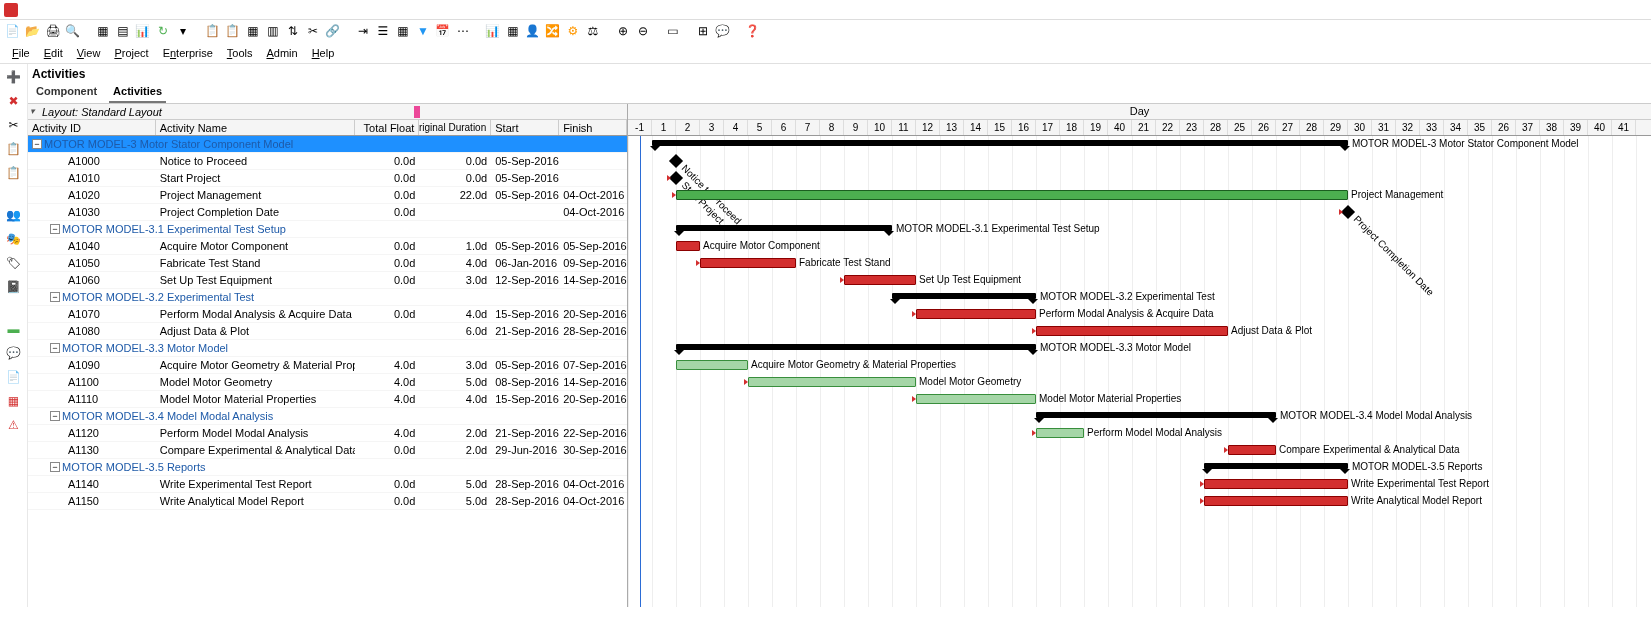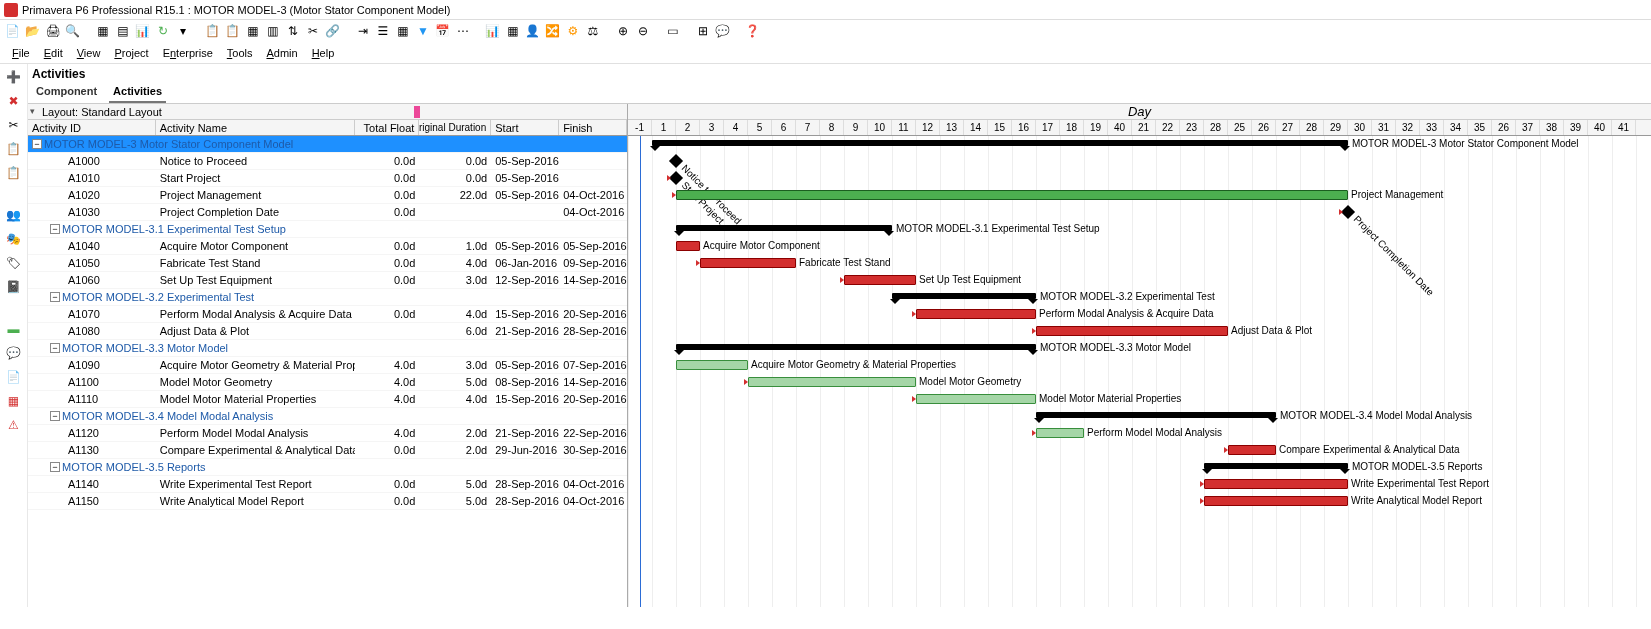--- a/index.html
+++ b/index.html
@@ -19,21 +19,21 @@
 .workspace { flex: 1; display: flex; flex-direction: column; }
 .ws-header { height: 20px; display: flex; align-items: center; padding: 0 4px; }
 .ws-header .title { font-weight: bold; font-size: 12px; }
 .tabs { height: 20px; display: flex; align-items: flex-end; padding: 0 4px; gap: 8px; border-bottom: 1px solid #ccc; }
 .tab { padding: 2px 4px 4px 4px; font-weight: bold; cursor: pointer; border-bottom: 2px solid transparent; }
 .tab.active { border-bottom: 2px solid #777; }
 .tab.inactive { color: #333; }
 .content { flex: 1; display: flex; position: relative; }
 .grid-pane { width: 600px; border-right: 1px solid #aaa; display: flex; flex-direction: column; position: relative; }
 .grid-toprow { height: 16px; background: #f5f5f5; border-bottom: 1px solid #ccc; display: flex; align-items: center; }
-.layout-cell { width: 392px; border-right: 6px solid #ec4899; padding-left: 14px; position: relative; display: flex; align-items: flex-start; }
+.layout-cell { width: 392px; border-right: 6px solid #ec4899; padding-left: 14px; position: relative; display: flex; align-items: flex-start; font-style: italic; }
 .layout-cell::before { content: "▾"; position: absolute; left: 2px; font-size: 9px; color: #555; }
 .filter-cell { flex: 1; padding-left: 4px; margin-top: 48px; }
 .grid-header { height: 16px; background: #f5f5f5; border-bottom: 1px solid #999; display: flex; }
 .gh-cell { border-right: 1px solid #ccc; padding: 1px 4px; display: flex; align-items: center; overflow: hidden; white-space: nowrap; }
 .c-id { width: 128px; }
 .c-name { width: 200px; }
 .c-tf { width: 64px; justify-content: flex-end; }
 .c-od { width: 72px; justify-content: flex-end; }
 .c-st { width: 68px; }
 .c-fn { width: 68px; }
@@ -45,21 +45,21 @@
 .grid-row.sel .expander { color: #000; }
 .cell { overflow: hidden; text-overflow: clip; padding: 0 4px; }
 .cell.id { width: 128px; display: flex; align-items: center; }
 .cell.name { width: 200px; display: flex; align-items: center; }
 .cell.tf { width: 64px; text-align: right; }
 .cell.od { width: 72px; text-align: right; }
 .cell.st { width: 68px; }
 .cell.fn { width: 68px; }
 .gantt-pane { flex: 1; display: flex; flex-direction: column; position: relative; overflow: hidden; }
 .gantt-header { height: 32px; background: #f5f5f5; border-bottom: 1px solid #999; display: flex; flex-direction: column; }
-.gantt-h-top { height: 16px; border-bottom: 1px solid #ccc; display: flex; align-items: center; justify-content: center; font-size: 13px; font-style: italic; }
+.gantt-h-top { height: 16px; border-bottom: 1px solid #ccc; display: flex; align-items: center; justify-content: center; font-size: 11px; }
 .gantt-h-bot { height: 16px; display: flex; }
 .day-cell { width: 24px; border-right: 1px solid #ddd; display: flex; align-items: center; justify-content: center; font-size: 10px; }
 .gantt-body { flex: 1; position: relative; overflow: hidden; }
 .gantt-row { height: 17px; position: relative; }
 .vline { position: absolute; top: 0; bottom: 0; width: 1px; background: #eee; }
 .vline.blue { background: #2b6cd6; width: 1px; z-index: 5; }
 .bar { position: absolute; height: 10px; top: 3px; border-radius: 1px; }
 .bar.red { background: #d32f2f; border: 1px solid #8b0000; }
 .bar.green { background: #4caf50; border: 1px solid #1b5e20; }
 .bar.lgreen { background: #a5d6a7; border: 1px solid #388e3c; }
@@ -71,21 +71,20 @@
 .bar-label { position: absolute; left: calc(100% + 4px); top: -2px; white-space: nowrap; font-size: 10px; color: #000; }
 .arrow-head { position: absolute; width: 0; height: 0; border-top: 3px solid transparent; border-bottom: 3px solid transparent; border-left: 4px solid #d32f2f; }
 
 .ic { font-family: Arial; font-size: 12px; line-height: 1; }
 </style>
 </head>
 <body>
 
 <div class="titlebar">
   <div class="app-icon"></div>
-  <span class="title">Primavera P6 Professional R15.1 : MOTOR MODEL-3 (Motor Stator Component Model)</span>
 </div>
 
 <div class="toolbar1">
   <span class="tb-btn">
       <span class="ic">📄</span>
     </span>
   <span class="tb-btn">
       <span class="ic">📂</span>
     </span>
   <span class="tb-btn">

